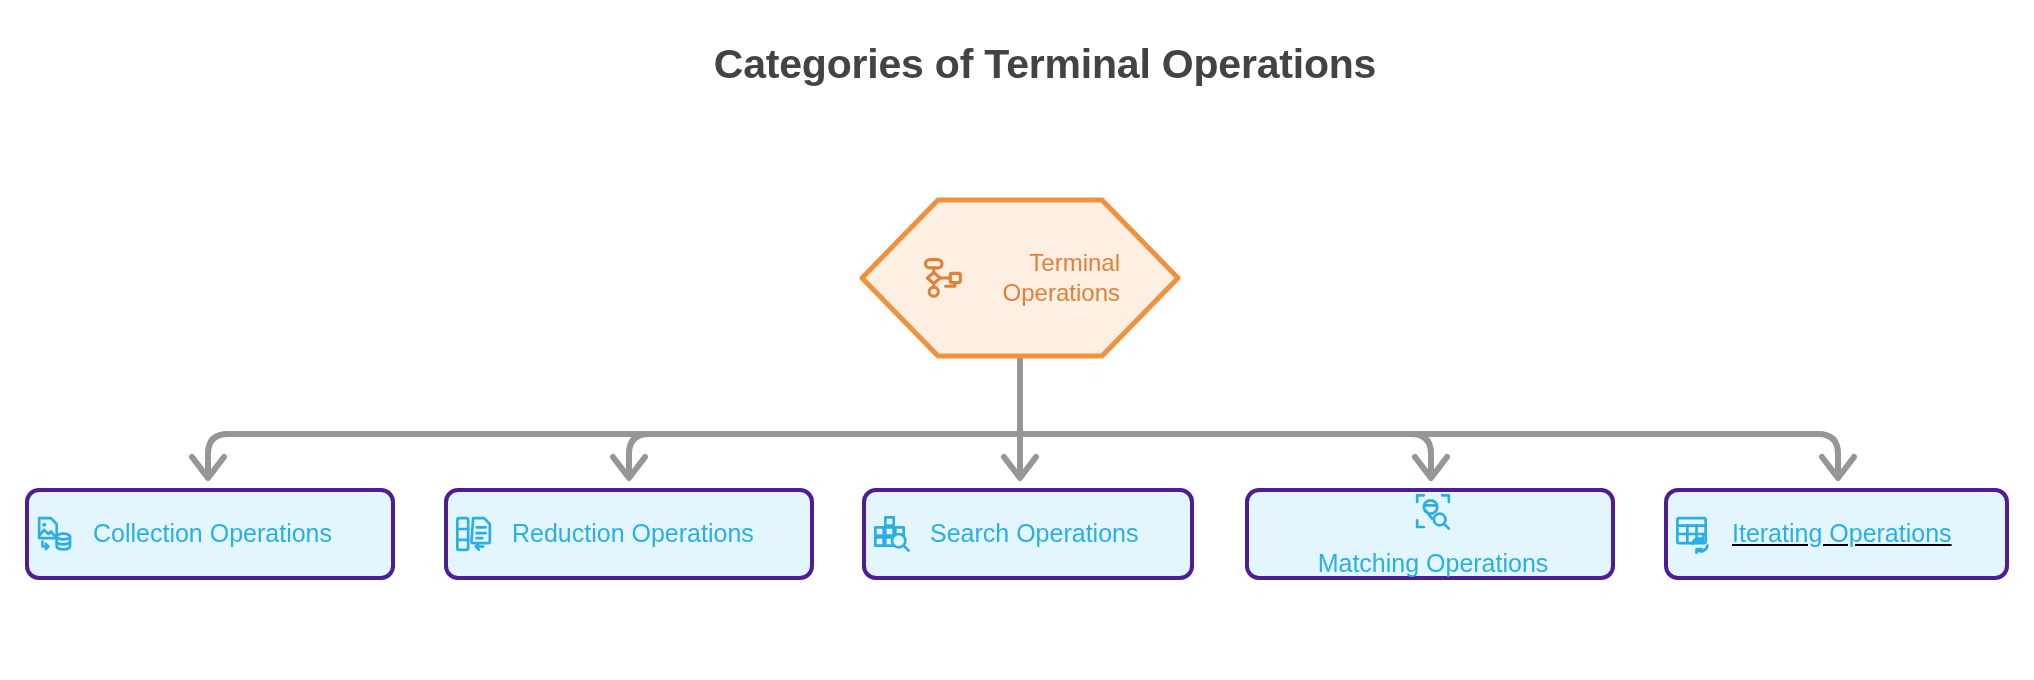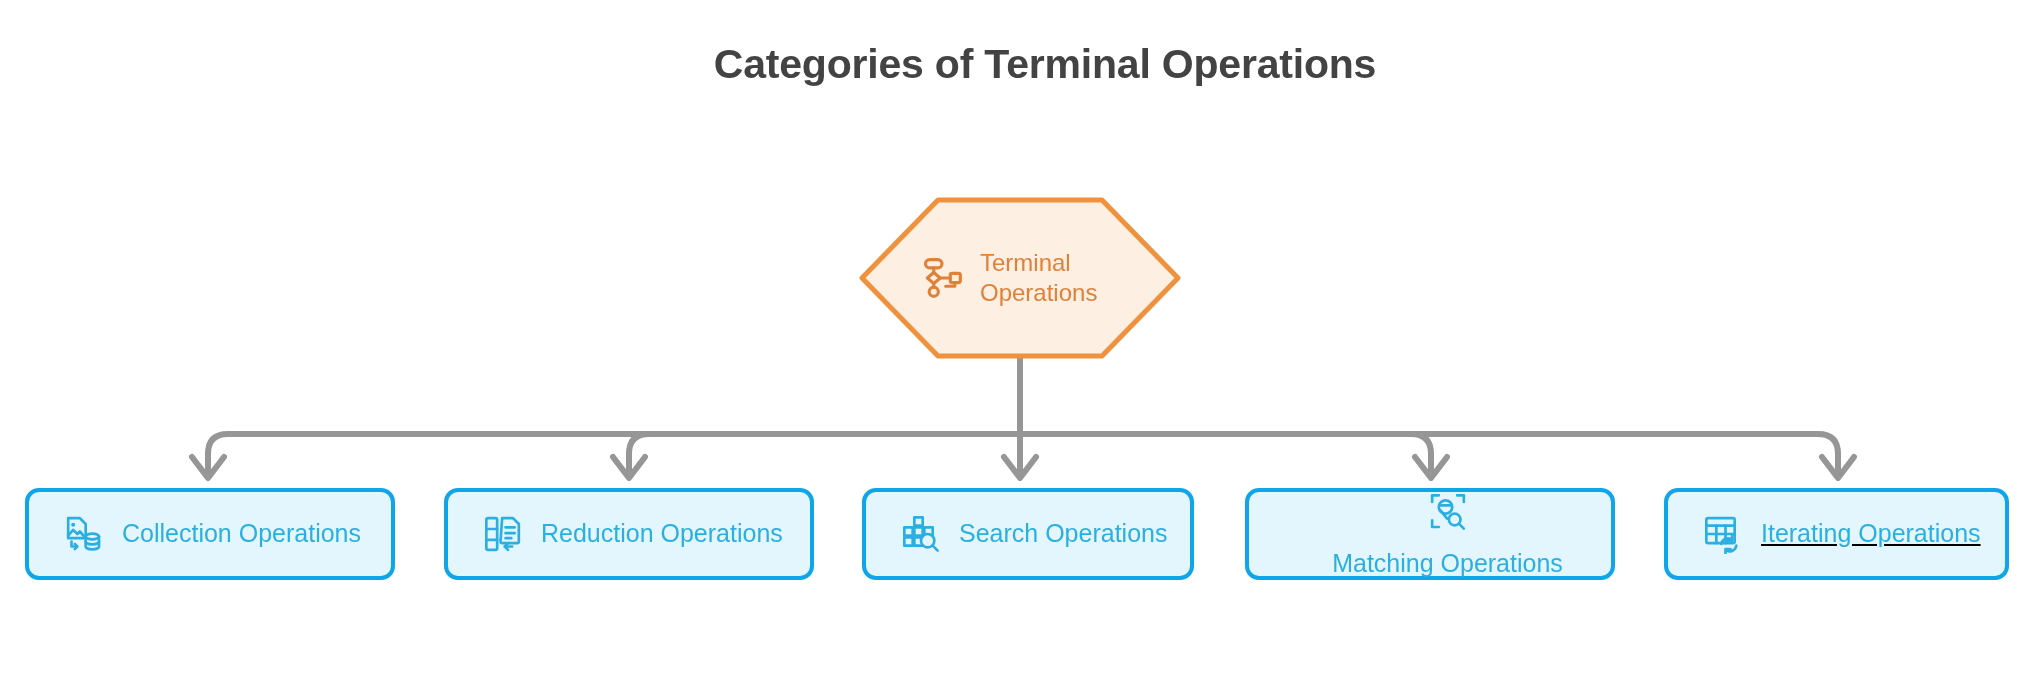--- a/index.html
+++ b/index.html
@@ -77,38 +77,38 @@
     width: 44px;
     height: 44px;
     flex: 0 0 auto;
     display: block;
   }
   #root-label {
     font-size: 24px;
     line-height: 1.24;
     color: #E0813A;
     width: 140px;
-    text-align: left;
+    text-align: right;
     white-space: pre-line;
   }
 
   
   .leaf-node {
     position: absolute;
     top: 488px;
     height: 92px;
     box-sizing: border-box;
     background: #E4F6FD;
-    border: 4px solid #0ea5e9;
+    border: 4px solid #4c1d95;
     border-radius: 14px;
     display: flex;
     flex-direction: row;
     align-items: center;
     justify-content: flex-start;
-    padding-left: 35px;
+    padding-left: 6px;
     gap: 18px;
   }
   .leaf-icon {
     width: 40px;
     height: 40px;
     flex: 0 0 auto;
     display: block;
   }
   .leaf-label {
     font-size: 25px;

